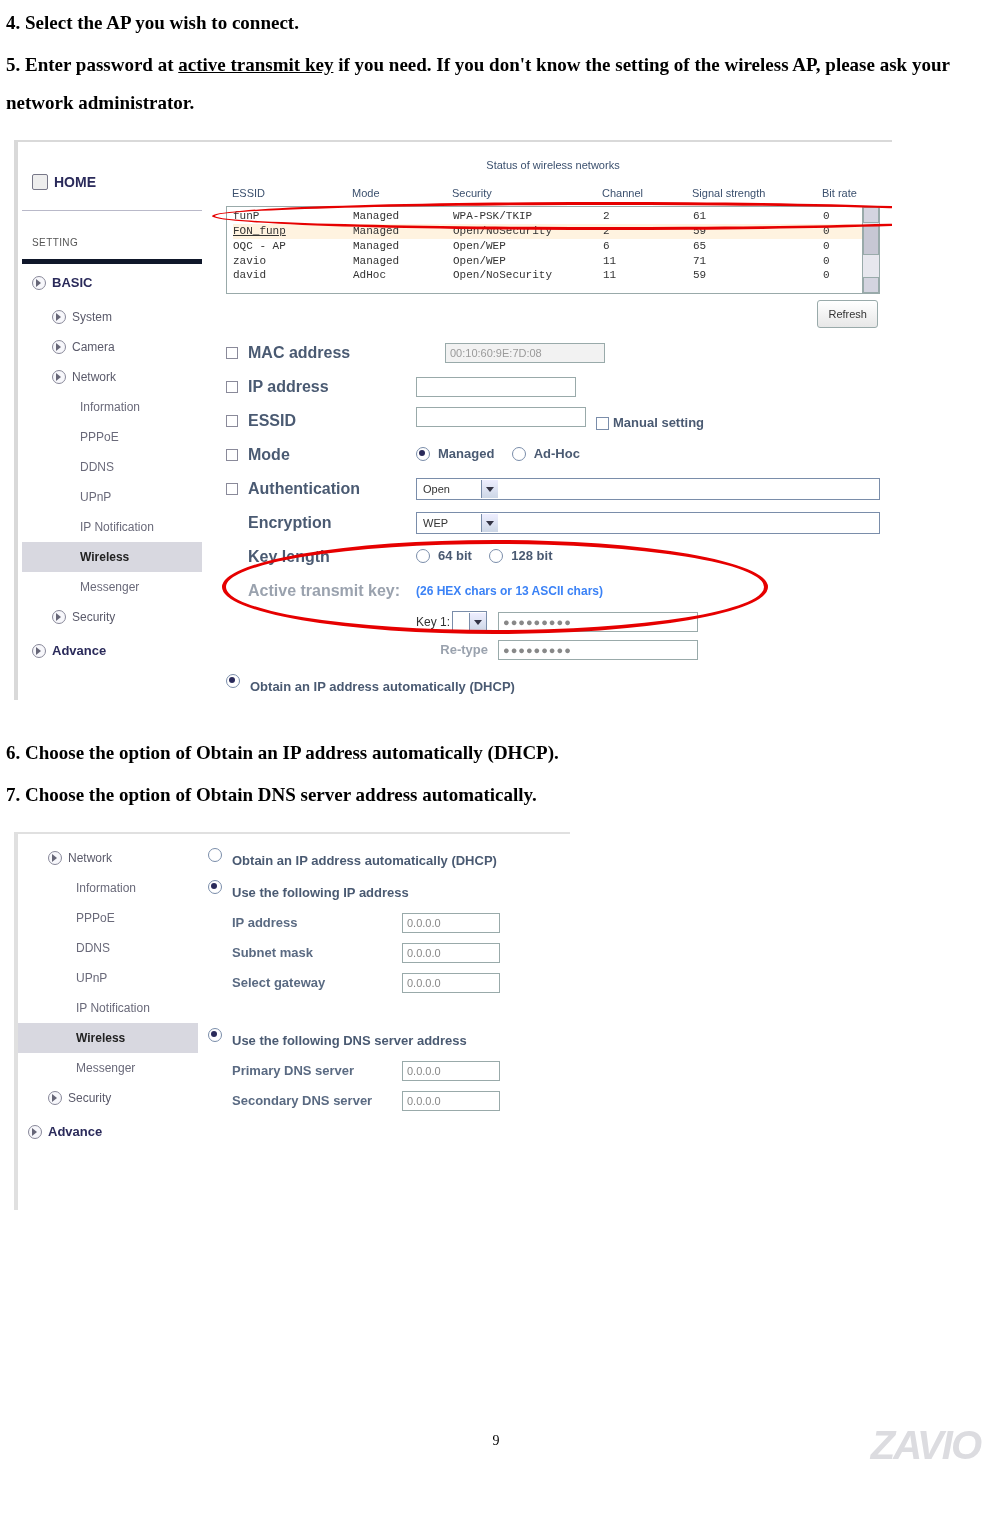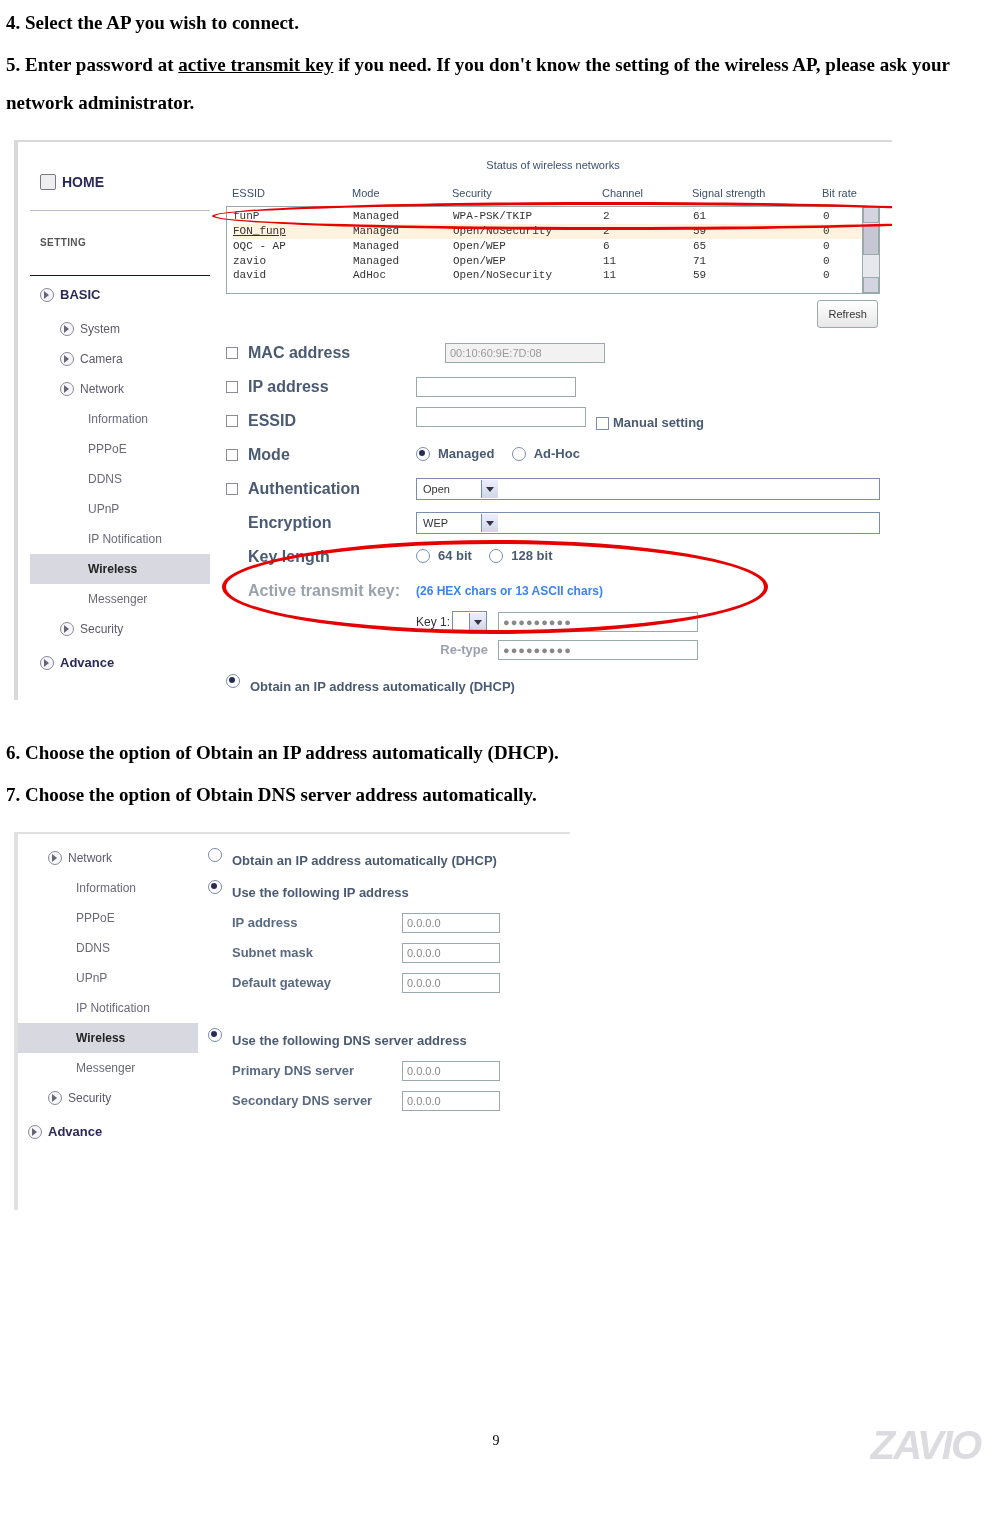--- a/index.html
+++ b/index.html
@@ -39,46 +39,46 @@
     border-top: 2px solid #d9d9d9;
     font-family: Arial, Helvetica, sans-serif;
     font-size: 12px;
     color: #333;
     overflow: hidden;
   }
 
   
   .fig1 .left-nav {
     position: absolute;
-    left: 12px; top: 0;
+    left: 4px; top: 0;
     width: 180px;
     height: 100%;
     background: #fff;
   }
   .home-row {
     display: flex;
     align-items: center;
     gap: 6px;
     padding: 26px 0 14px 10px;
     font-weight: bold;
     font-size: 14px;
     color: #2a2a5a;
     border-bottom: 1px solid #b9b9c9;
   }
   .glyph-home {
     width: 14px; height: 14px; border: 1px solid #778; border-radius: 2px;
     position: relative; background: #eee;
   }
   .nav-section-label {
-    padding: 22px 0 22px 10px;
+    padding: 22px 0 6px 10px;
     font-size: 10px;
     letter-spacing: .4px;
     color: #555;
-    font-weight: bold;
-    border-bottom: 1px solid #0f172a;
+    font-weight: normal;
+    border-bottom: 5px solid #0f172a;
   }
   .nav-group {
     display: flex; align-items: center; gap: 6px;
     padding: 6px 0 6px 10px;
     font-weight: bold;
     color: #2a2a5a;
     font-size: 13px;
   }
   .glyph-arrow {
     width: 12px; height: 12px;
@@ -537,21 +537,21 @@
         </div>
         <div class="sub-form-row">
           <span class="lbl2">IP address</span>
           <span class="input sub-form-short">0.0.0.0</span>
         </div>
         <div class="sub-form-row">
           <span class="lbl2">Subnet mask</span>
           <span class="input sub-form-short">0.0.0.0</span>
         </div>
         <div class="sub-form-row">
-          <span class="lbl2">Default gateway</span>
+          <span class="lbl2">Select gateway</span>
           <span class="input sub-form-short">0.0.0.0</span>
         </div>
         <div style="height:26px"></div>
         <div class="ip-option">
           <span class="radio checked"></span>
           <span class="radio-label">Use the following DNS server address</span>
         </div>
         <div class="sub-form-row">
           <span class="lbl2">Primary DNS server</span>
           <span class="input sub-form-short">0.0.0.0</span>

